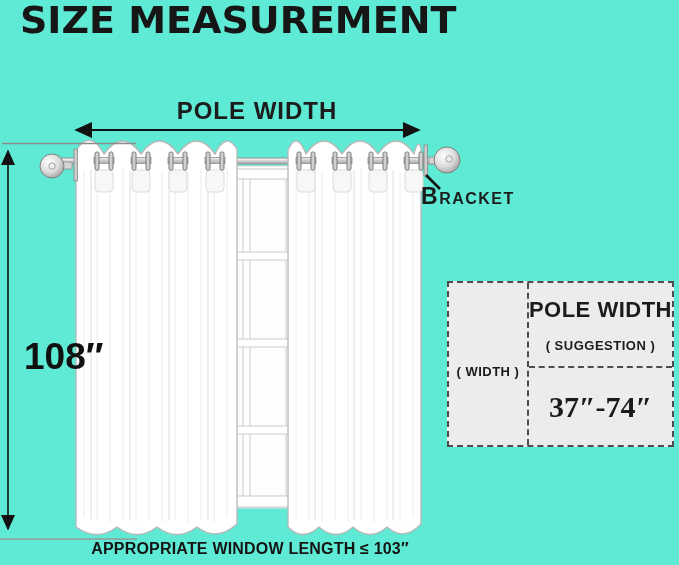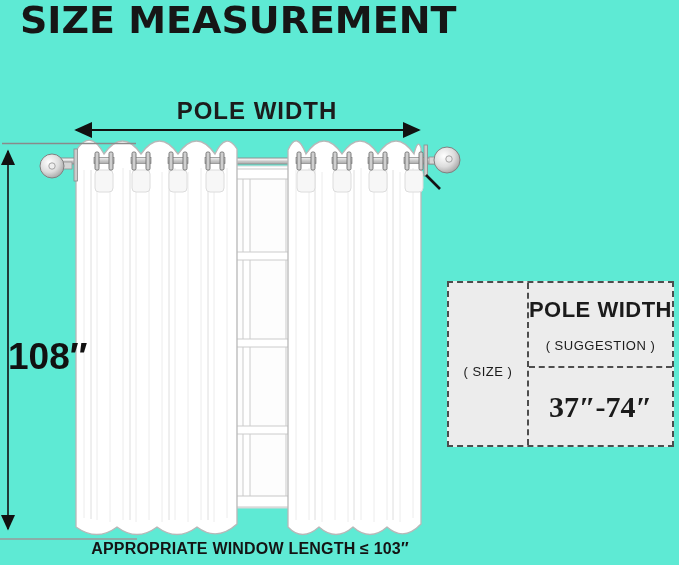--- a/index.html
+++ b/index.html
@@ -22,21 +22,21 @@
     left:147px;top:97px;width:220px;text-align:center;
     font-weight:bold;font-size:24px;letter-spacing:1px;color:#1c1c1c;
   }
   #bracket-label{
     left:421px;top:183px;
     font-weight:bold;font-size:23px;letter-spacing:1.5px;
     font-variant:small-caps;text-transform:lowercase;color:#1c1c1c;
   }
   #bracket-label::first-letter{text-transform:uppercase;}
   #height-label{
-    left:8px;top:336px;
+    left:24px;top:336px;
     font-weight:bold;font-size:37px;letter-spacing:0px;color:#111;
     white-space:nowrap;
   }
   #window-note{
     left:0px;top:540px;width:500px;text-align:center;
     font-weight:bold;font-size:16px;letter-spacing:0.2px;color:#141414;
     white-space:nowrap;
   }
   
   #size-box{
@@ -52,21 +52,21 @@
     display:flex;flex-direction:column;align-items:center;justify-content:center;
   }
   .sb-right{flex:1;display:flex;flex-direction:column;}
   .sb-right-top{
     height:85px;box-sizing:border-box;
     border-bottom:2px dashed #4d4d4d;
     display:flex;flex-direction:column;align-items:center;justify-content:center;
   }
   .sb-right-bottom{flex:1;display:flex;align-items:center;justify-content:center;font-family:Liberation Serif, serif;}
   .sb-big{font-weight:bold;font-size:33px;line-height:1.05;color:#1b1b1b;white-space:nowrap;}
-  .sb-note{font-weight:normal;font-size:13px;margin-top:15px;color:#1b1b1b;white-space:nowrap;letter-spacing:0.5px;}
+  .sb-note{font-weight:bold;font-size:13px;margin-top:15px;color:#1b1b1b;white-space:nowrap;letter-spacing:0.5px;}
   .sb-head{font-weight:bold;font-size:22px;letter-spacing:0.5px;color:#1b1b1b;white-space:nowrap;}
   .sb-range{font-weight:bold;font-size:30px;color:#1b1b1b;white-space:nowrap;}
   svg{display:block;}
 </style>
 </head>
 <body>
 
 <div id="canvas">
 
   <svg class="abs" style="left:0;top:0" width="679" height="565" viewBox="0 0 679 565">
@@ -174,28 +174,29 @@
     </g>
     <g>
       <line x1="426" y1="175" x2="440" y2="189" stroke="#141414" stroke-width="2.6"></line>
     </g>
   </svg>
 
   <div id="title" class="abs">SIZE MEASUREMENT</div>
 
   <div id="pole-width-label" class="abs">POLE WIDTH</div>
 
+  <div id="bracket-label" class="abs">Bracket</div>
 
   <div id="height-label" class="abs">108″</div>
 
   <div id="window-note" class="abs">APPROPRIATE WINDOW LENGTH ≤ 103″</div>
 
   <div id="size-box" class="abs">
     <div class="sb-left">
-      <div class="sb-note">( SIZE )</div>
+      <div class="sb-note">( WIDTH )</div>
     </div>
     <div class="sb-right">
       <div class="sb-right-top">
         <div class="sb-head">POLE WIDTH</div>
         <div class="sb-note">( SUGGESTION )</div>
       </div>
       <div class="sb-right-bottom">
         <div class="sb-range">37″-74″</div>
       </div>
     </div>

